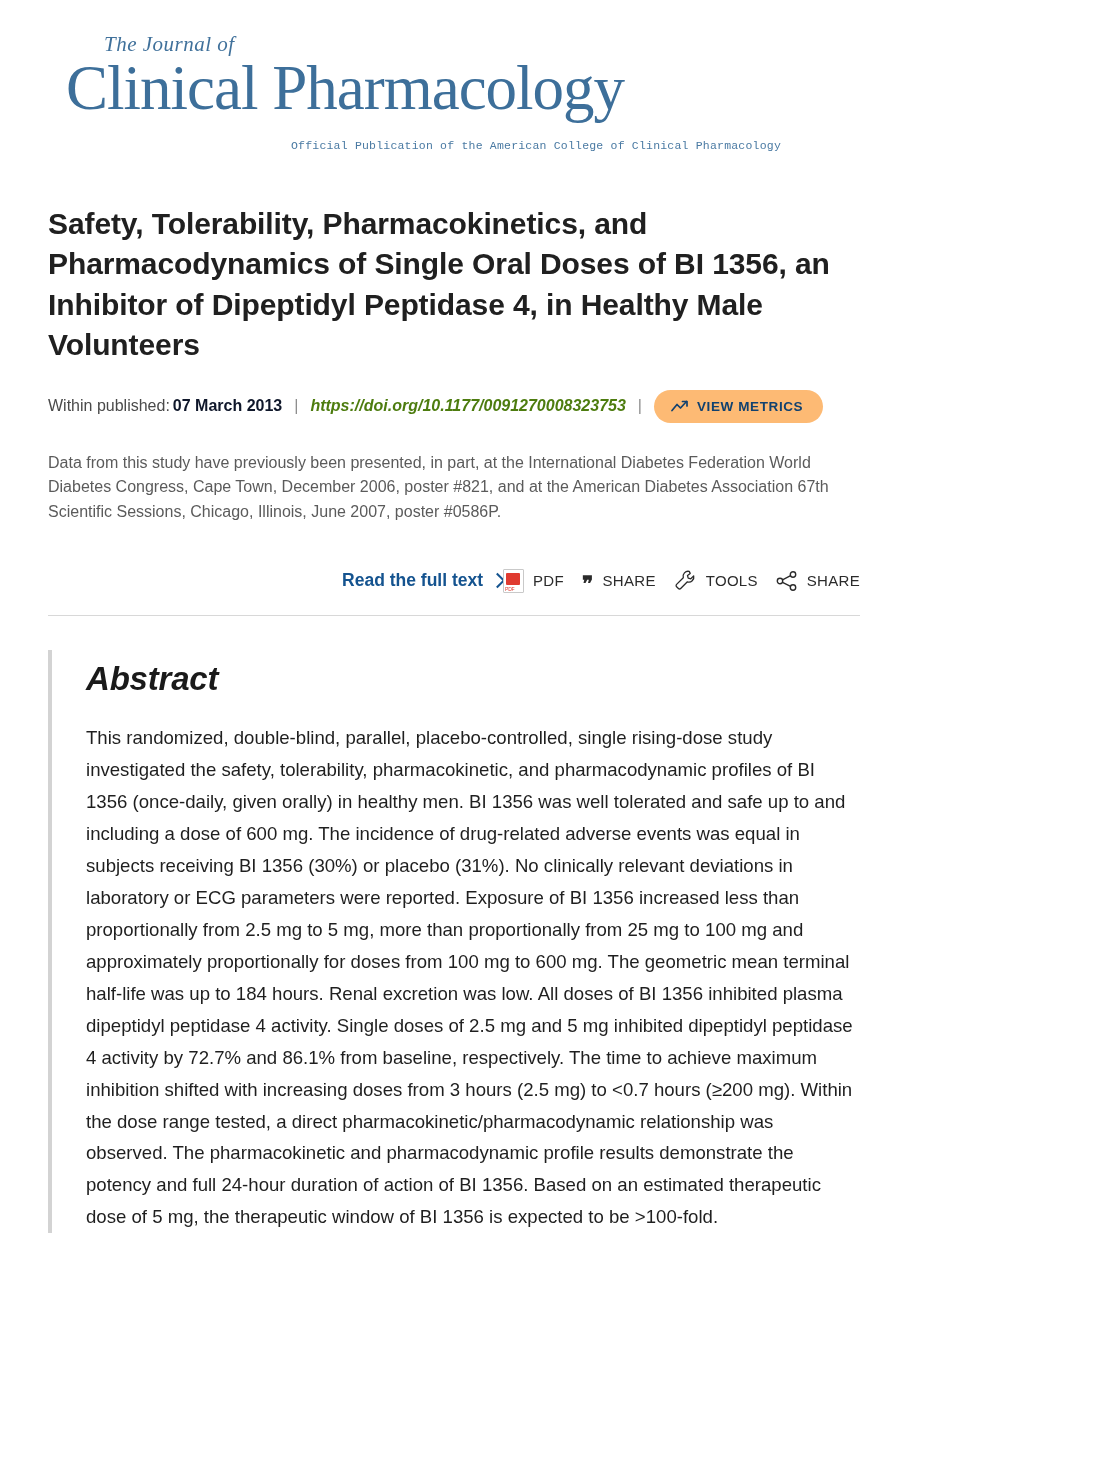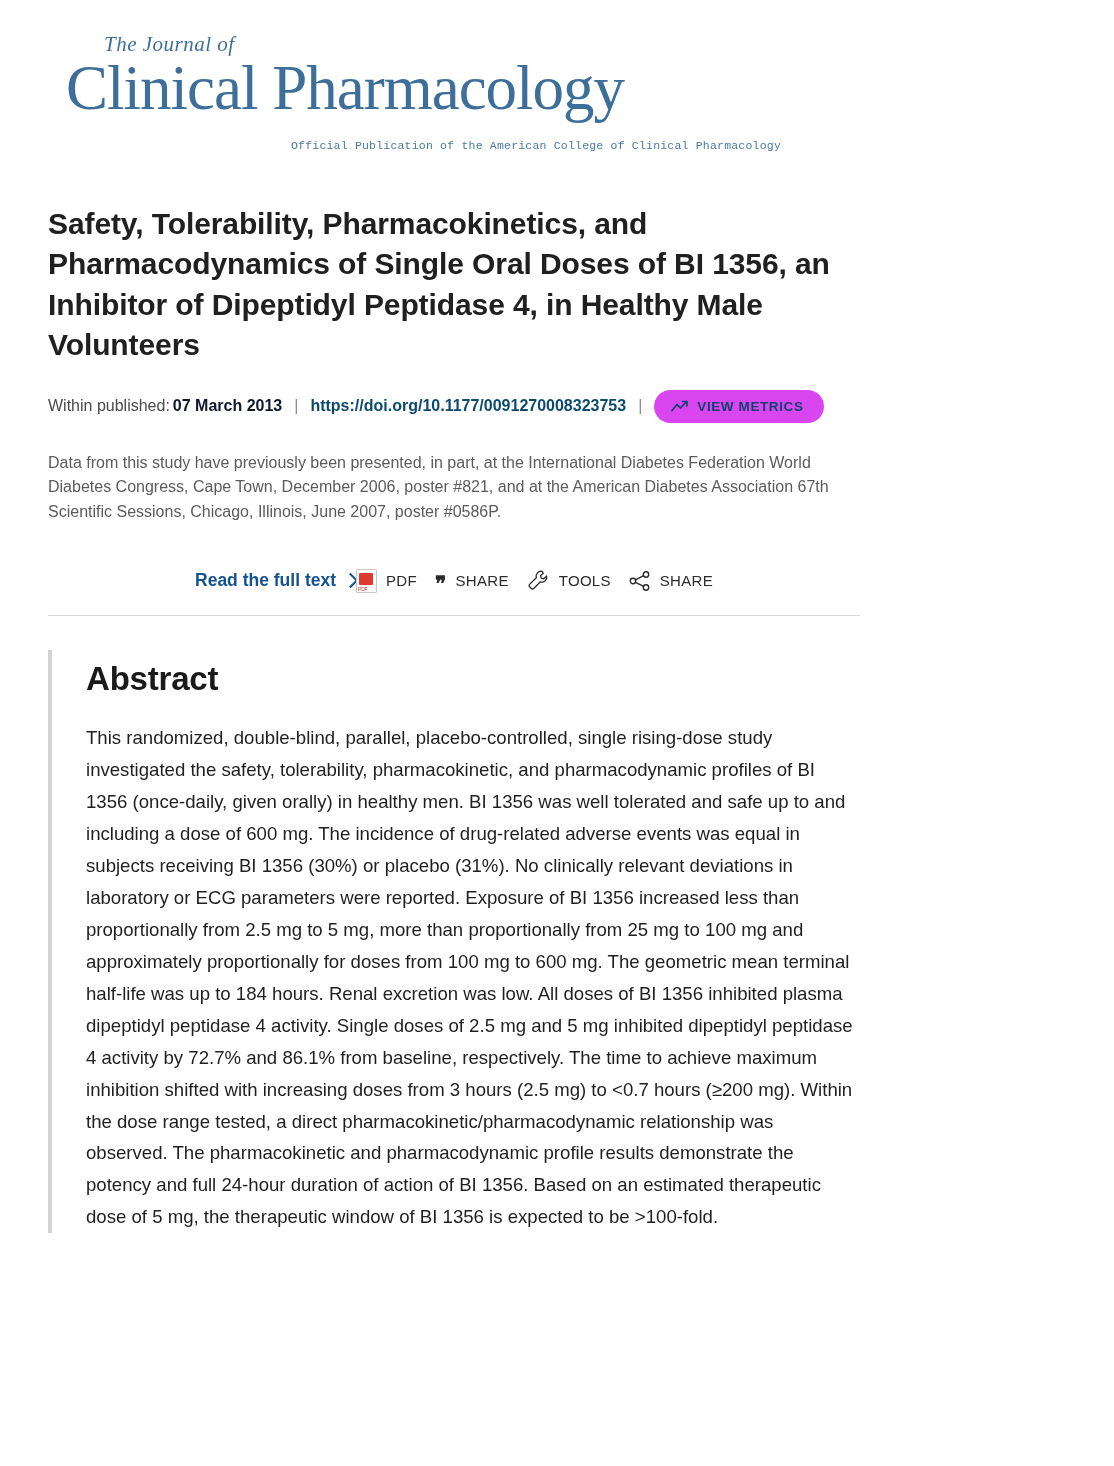--- a/index.html
+++ b/index.html
@@ -113,29 +113,30 @@
     color: #444;
     display: flex;
     align-items: center;
     gap: 0;
     flex-wrap: wrap;
   }
   .pub-line .pub-label { color: #4a4a4a; }
   .pub-line .pub-date { color: #0f172a; font-weight: bold; margin-left: 3px; }
   .pub-line .pipe { color: #8d8d8d; margin: 0 12px; }
   .pub-line .doi {
-    color: #0c4a6e;
+    color: #4d7c0f;
     font-weight: bold;
     text-decoration: none;
+    font-style: italic;
   }
   .metrics-btn {
     display: inline-flex;
     align-items: center;
     gap: 9px;
-    background: #d946ef;
+    background: #fdba74;
     border: none;
     border-radius: 18px;
     padding: 9px 20px 9px 17px;
     font-size: 13.5px;
     font-weight: bold;
     letter-spacing: 0.6px;
     color: #11416f;
     cursor: pointer;
     font-family: "Liberation Sans", sans-serif;
   }
@@ -148,21 +149,21 @@
     line-height: 1.55;
     color: #5b5b5b;
     max-width: 1010px;
   }
 
   
   .action-bar {
     margin-top: 44px;
     display: flex;
     align-items: center;
-    justify-content: center;
+    justify-content: flex-end;
     padding-bottom: 22px;
     border-bottom: 1px solid #d8d8d8;
   }
   .read-full {
     font-size: 17.5px;
     font-weight: bold;
     color: #14538f;
     text-decoration: none;
     display: inline-flex;
     align-items: center;
@@ -240,20 +241,21 @@
     flex: 0 0 4px;
     margin-right: 34px;
   }
   .abstract-body { flex: 1 1 auto; padding-right: 4px; }
   .abstract-heading {
     font-size: 33px;
     font-weight: bold;
     color: #1a1a1a;
     margin: 10px 0 24px 0;
     letter-spacing: -0.2px;
+    font-style: italic;
   }
   .abstract-text {
     font-size: 18.6px;
     line-height: 1.72;
     color: #1f1f1f;
     margin: 0;
     text-align: left;
   }
 </style>
 </head>

